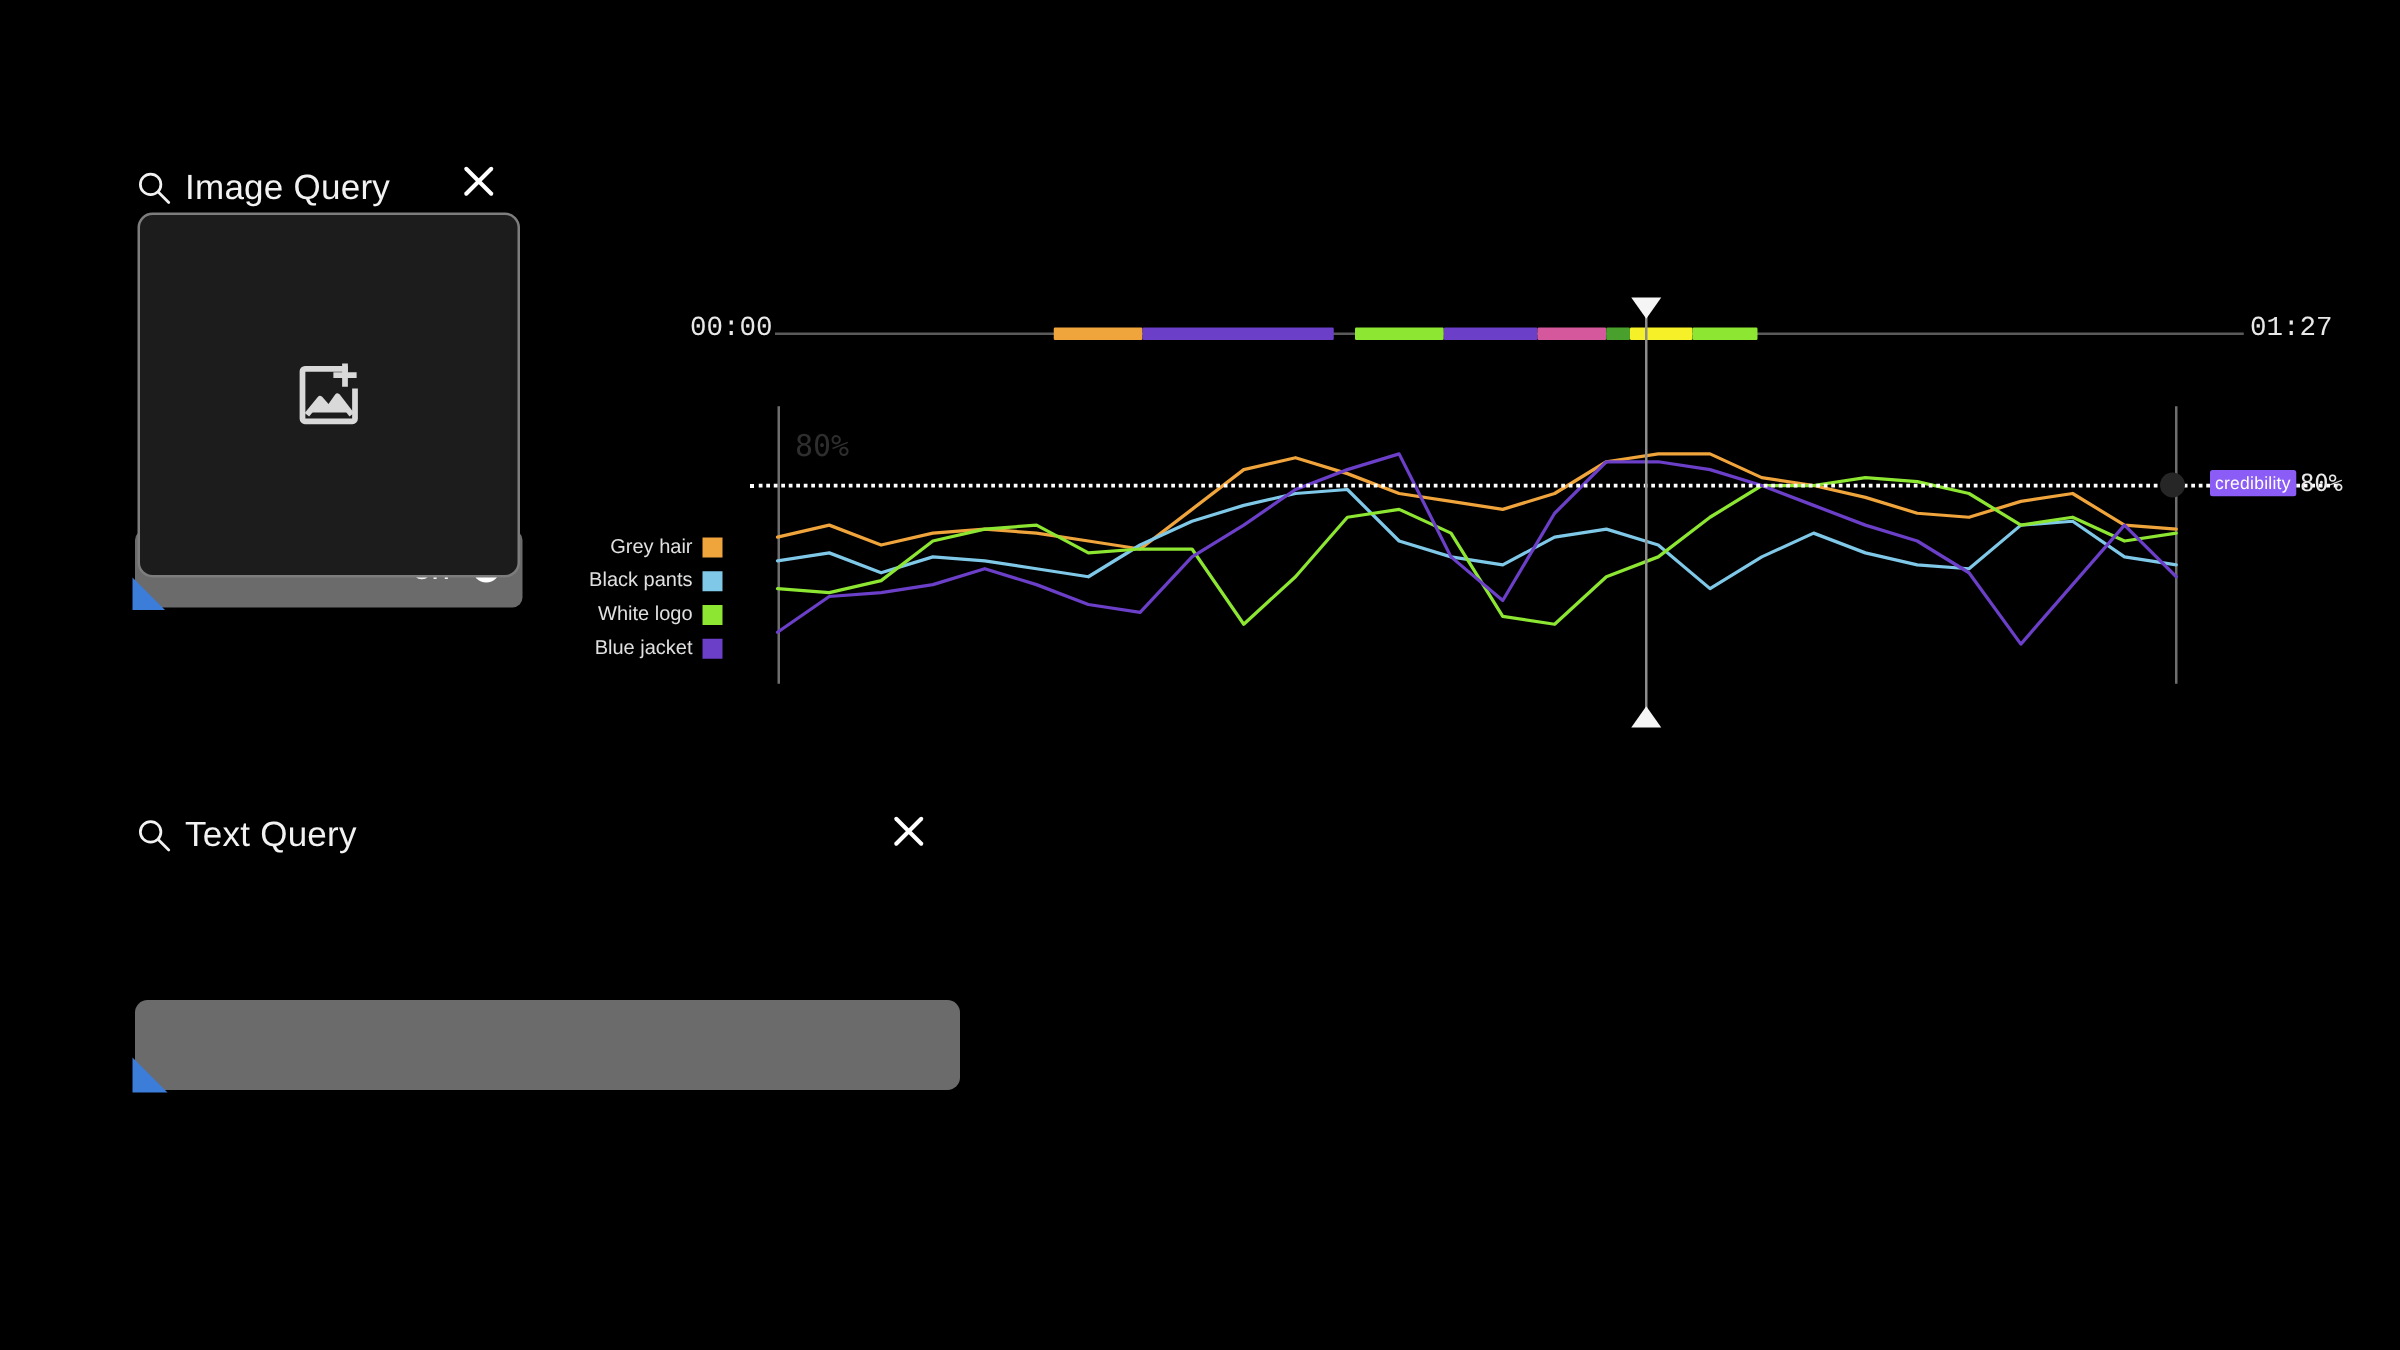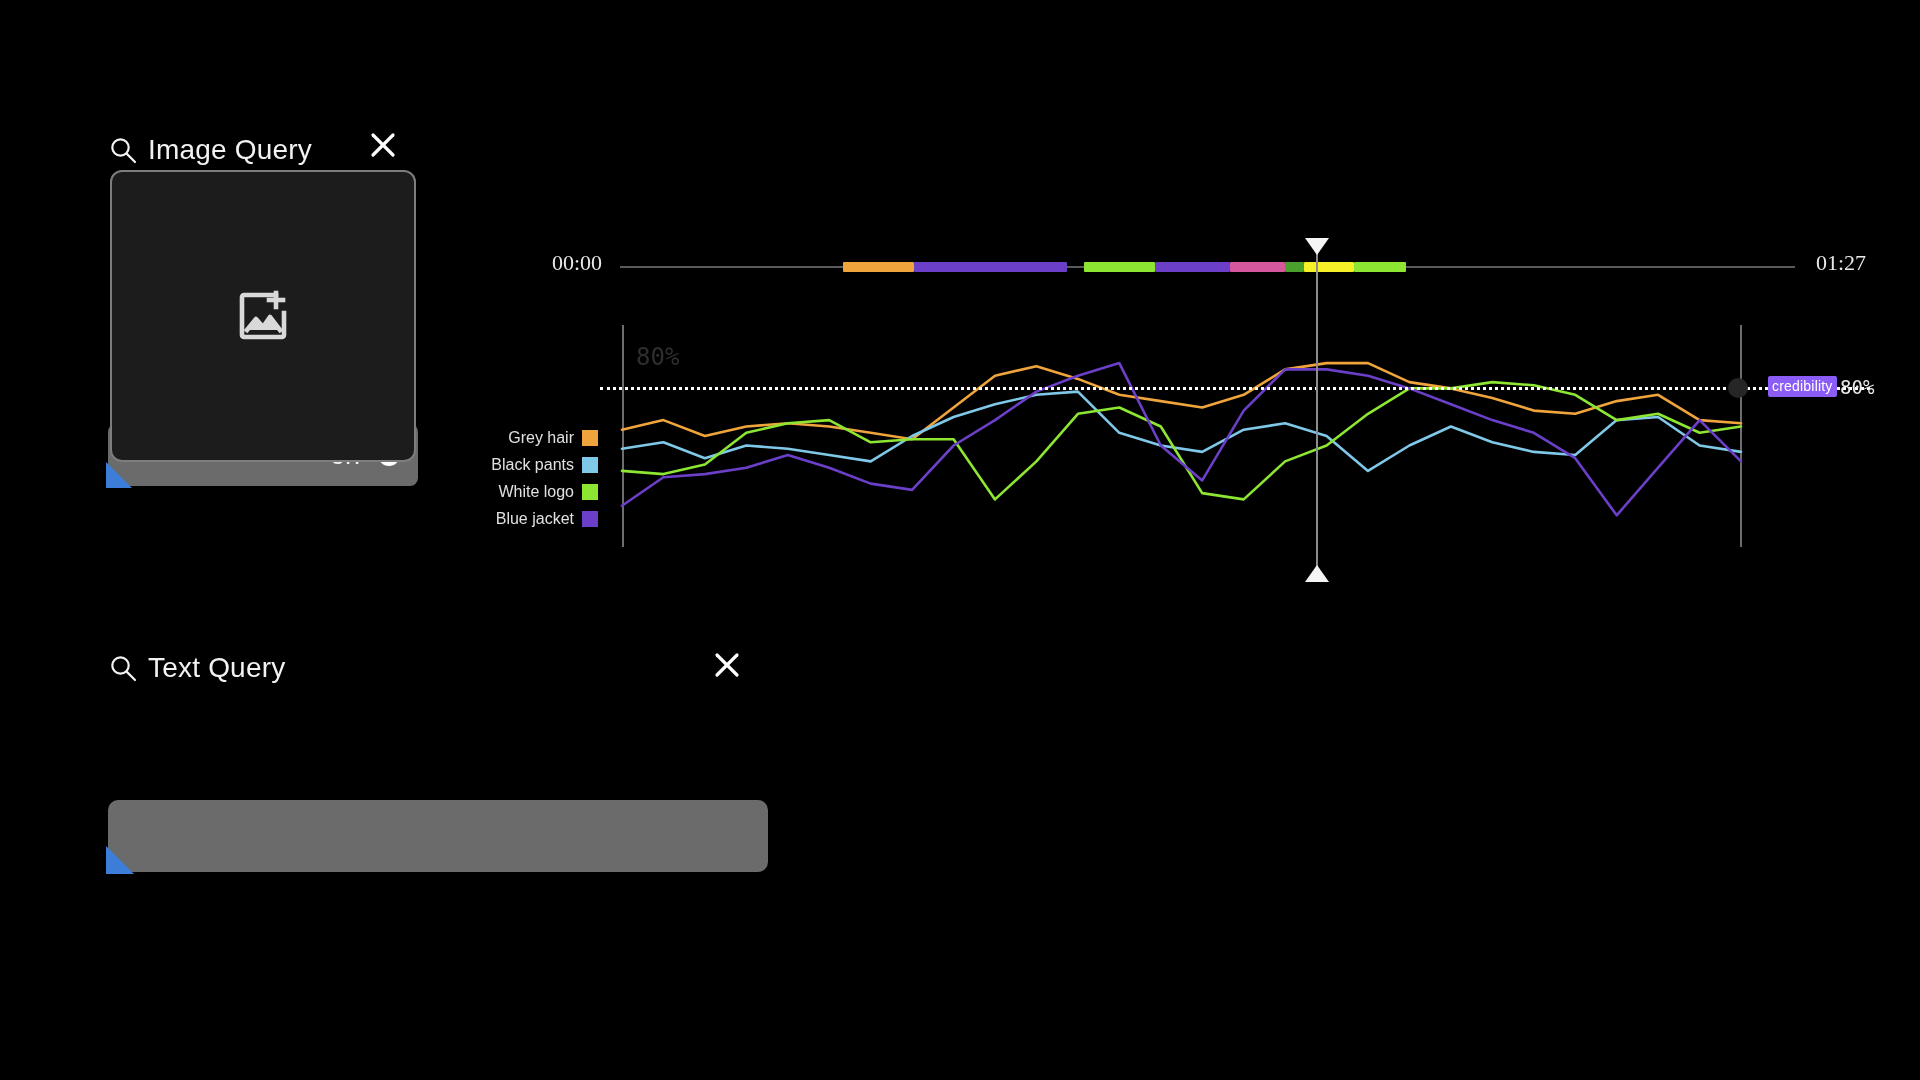--- a/index.html
+++ b/index.html
@@ -161,21 +161,21 @@
   #timeline {
     position: absolute;
     left: 540px;
     top: 250px;
     width: 1330px;
     height: 40px;
   }
   .tl-time {
     position: absolute;
     top: 0;
-    font-family: Liberation Serif, serif;
+    font-family: Liberation Mono, monospace;
     font-size: 22px;
     color: #e8e8e8;
     letter-spacing: 0px;
   }
   #tl-start { left: 12px; }
   #tl-end   { right: 4px; }
   .tl-track {
     position: absolute;
     left: 80px;
     top: 16px;
@@ -249,21 +249,21 @@
     top: 70px;
     font-family: "DejaVu Sans Mono", monospace;
     font-size: 19px;
     color: #e8e8e8;
     white-space: nowrap;
   }
 
   
   #legend {
     position: absolute;
-    left: 448px;
+    left: 428px;
     top: 425px;
     width: 150px;
     text-align: right;
   }
   .legend-row {
     display: flex;
     align-items: center;
     justify-content: flex-end;
     height: 26px;
     margin-bottom: 1px;

